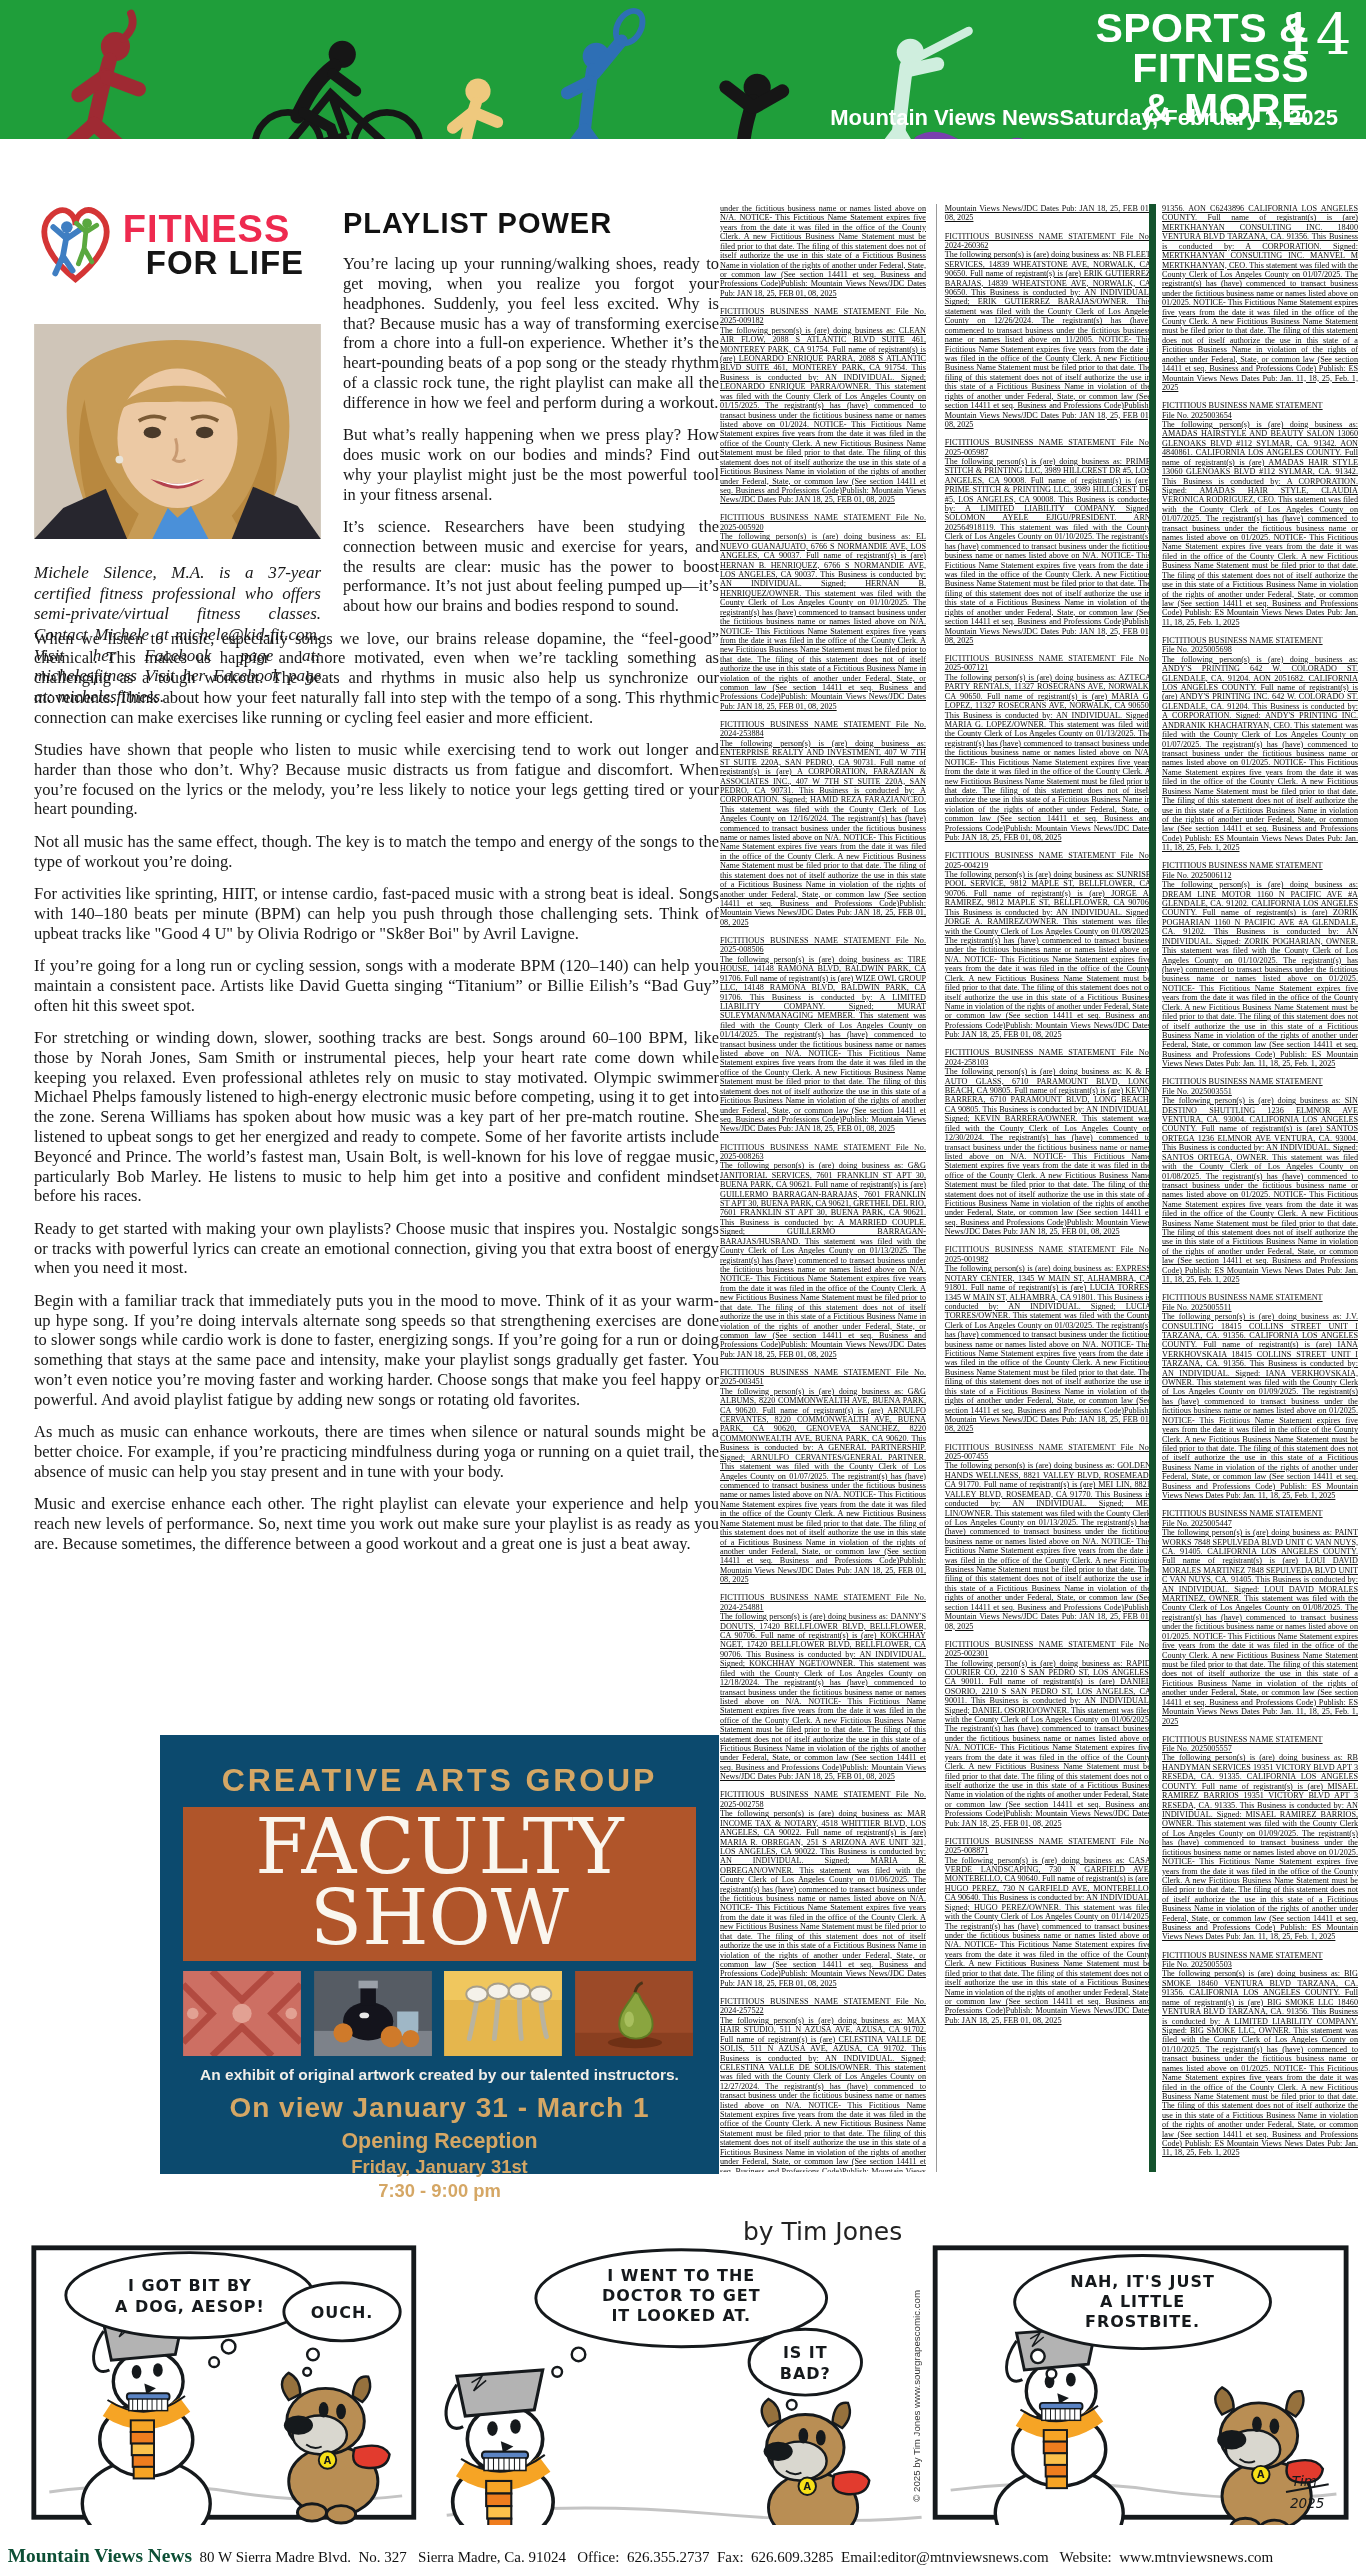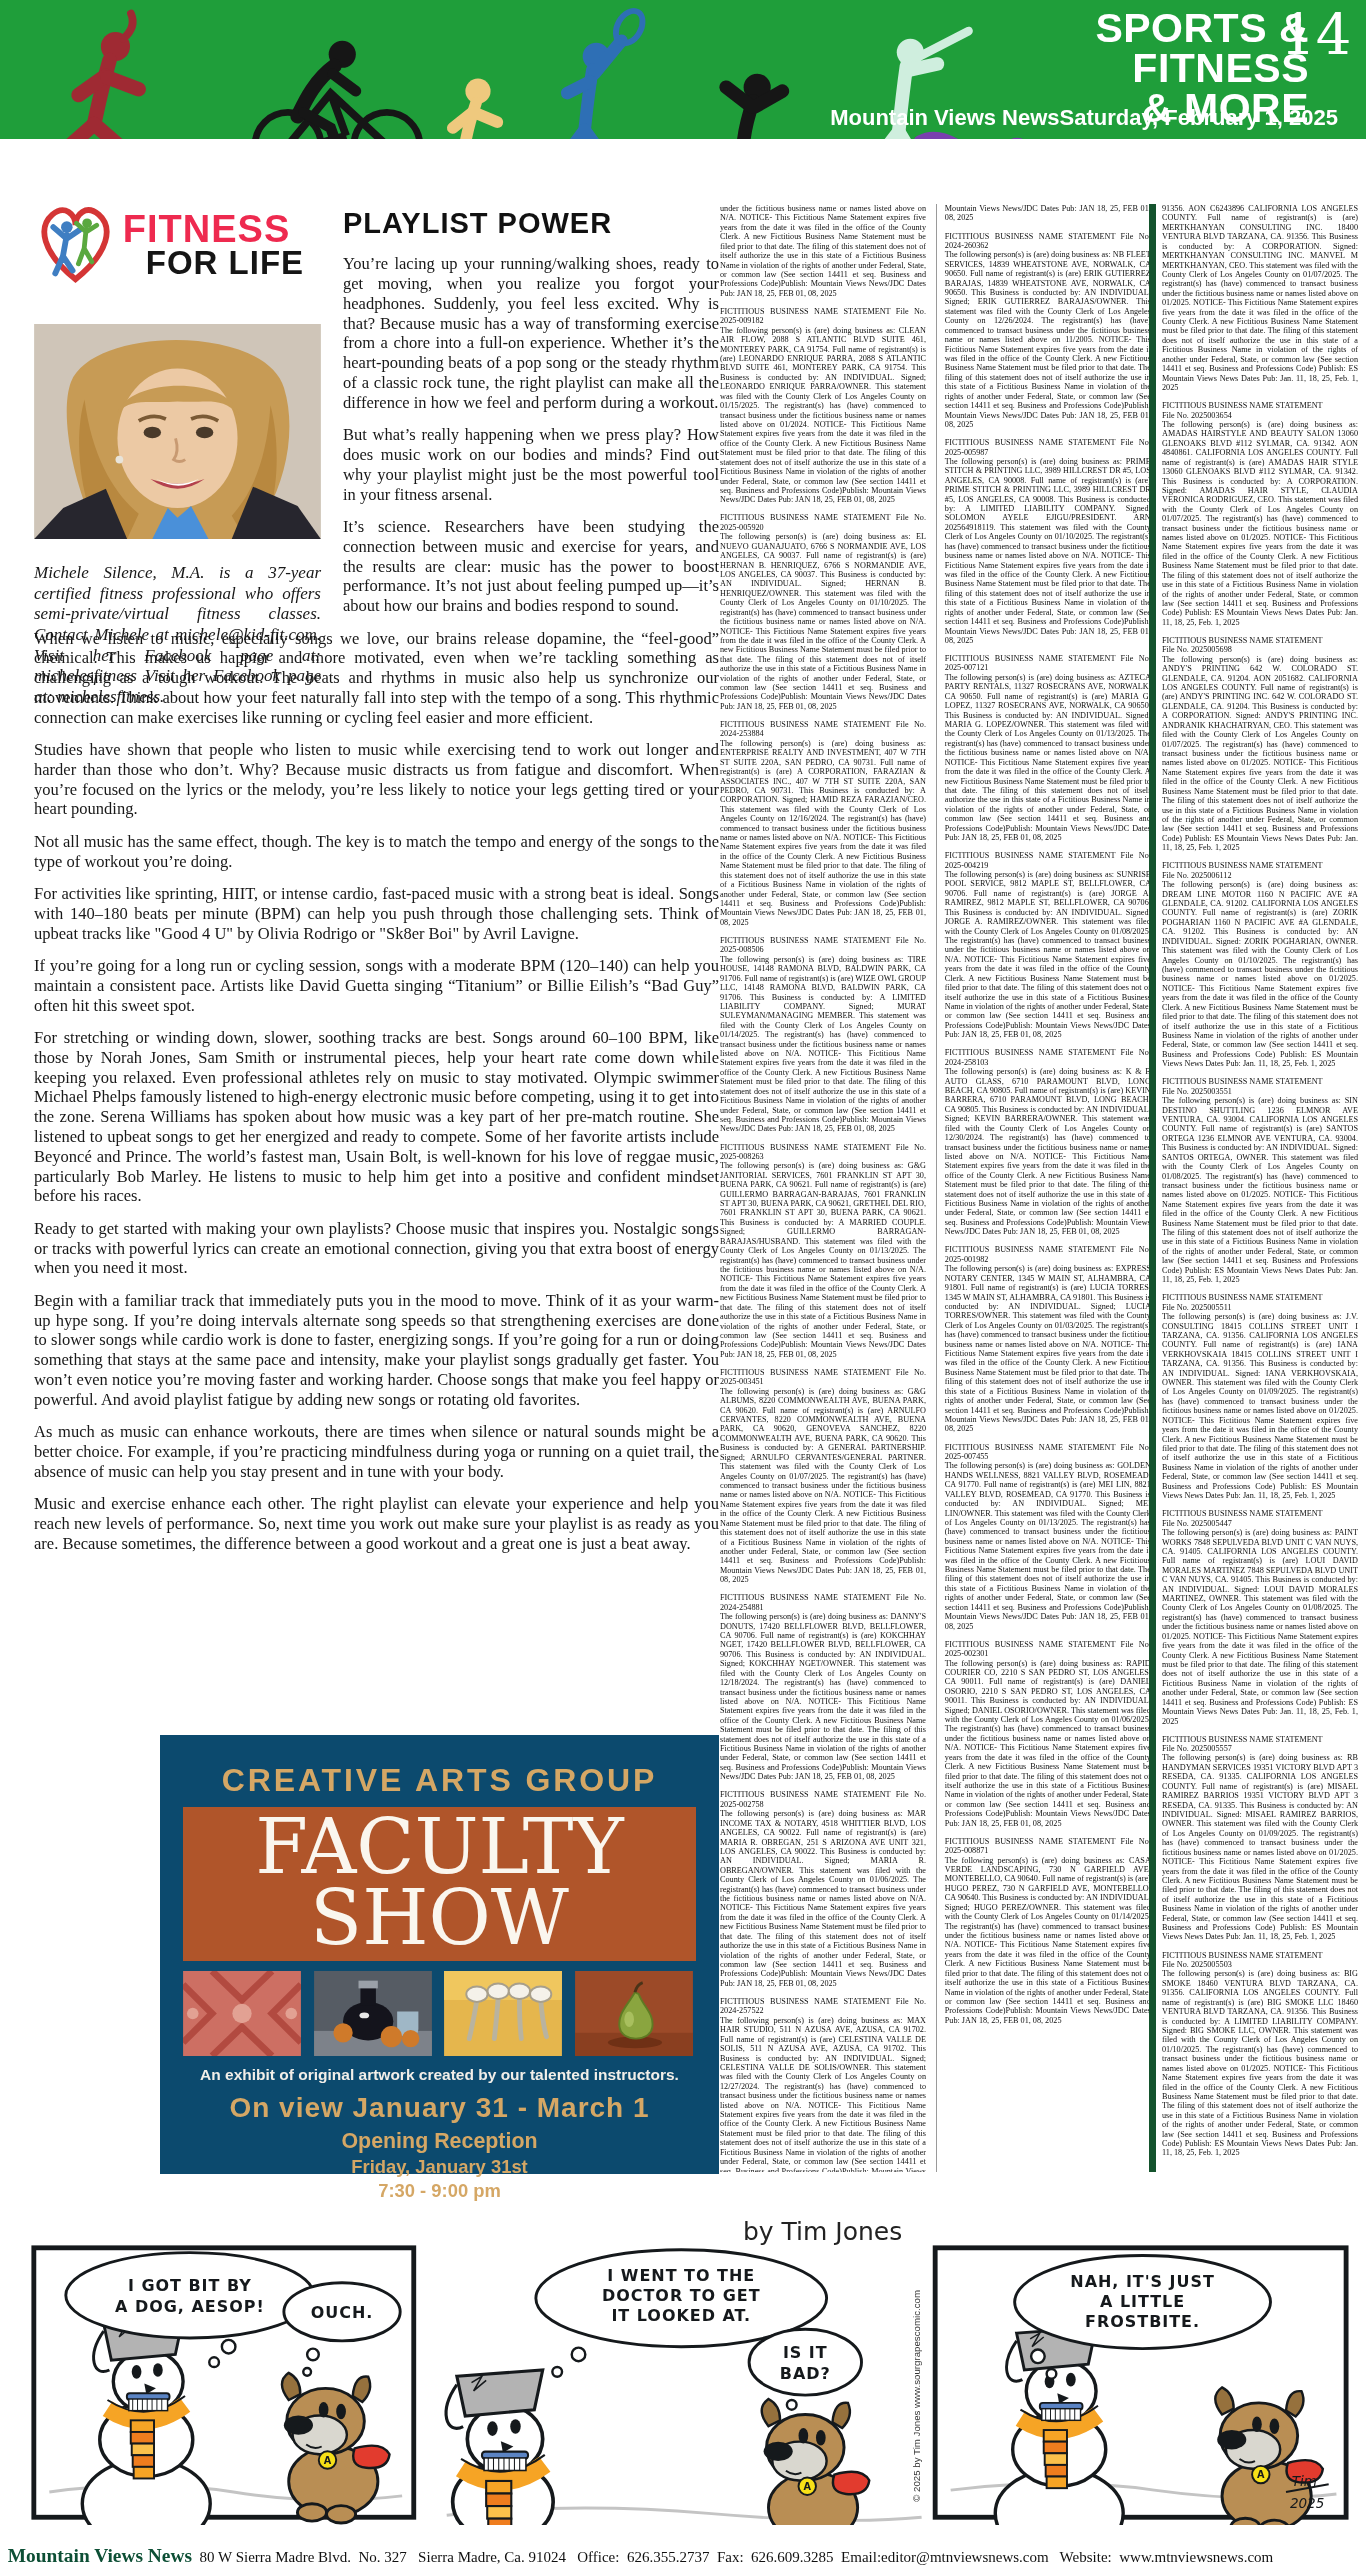--- a/index.html
+++ b/index.html
@@ -26,21 +26,21 @@
   .logo-text{font-family:"Liberation Sans",sans-serif;font-weight:900;line-height:.95;}
   .logo-text .l1{color:#ee2a4f;font-size:38px;letter-spacing:1px;}
   .logo-text .l2{color:#151515;font-size:33px;padding-left:23px;letter-spacing:1px;}
   .caption{width:287px;font-size:17px;font-style:italic;line-height:1.22;margin-top:19px;text-align:justify;}
   
   .legal-col{position:absolute;top:204px;height:1968px;overflow:hidden;font-size:8.2px;line-height:1.15;
        text-align:justify;color:#101010;}
   #lc0{left:720px;width:206px;}
   #lc1{left:936px;width:206px;border-left:1px solid #9a9a9a;padding-left:7.8px;}
   #lc2{left:1149px;width:196px;border-left:7px solid #14532d;padding-left:6px;}
-  .ln{margin:0 0 8.7px;}
+  .ln{margin:0 0 8.7px;text-decoration:underline;}
   
   .ad{position:absolute;left:160px;top:1735px;width:559px;height:439px;background:#0c4a6e;text-align:center;
       font-family:"Liberation Sans",sans-serif;color:#d5a765;box-sizing:border-box;padding-top:27px;}
   .ad-brand{font-size:32px;font-weight:800;letter-spacing:2.9px;}
   .ad-rust{margin:7.8px 23px 9.7px;background:#b0552a;padding:3.9px 0 7.8px;}
   .ad-show{font-family:"DejaVu Serif",serif;color:#faf6ee;font-size:76px;line-height:.94;font-weight:400;}
   .ad-thumbs{display:flex;gap:9.7px;margin:0 23px;height:85px;}
   .ad-thumb{flex:1;overflow:hidden;}
   .ad-thumb svg{display:block;}
   .ad-exhibit{color:#f2efe9;font-weight:700;font-size:15.5px;margin-top:9.7px;}

